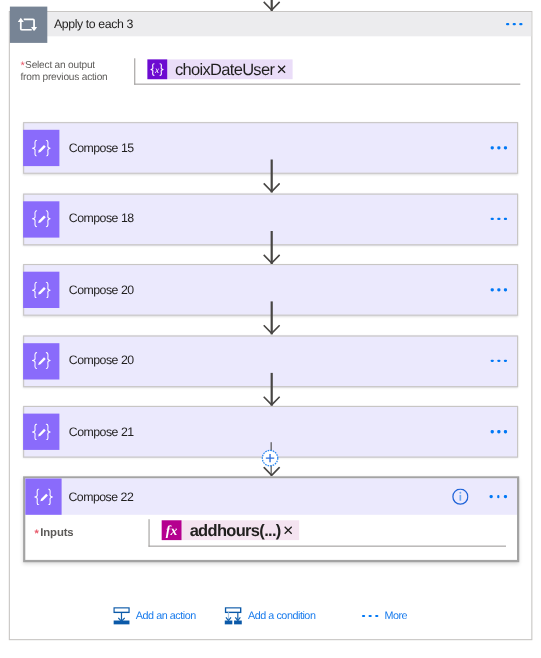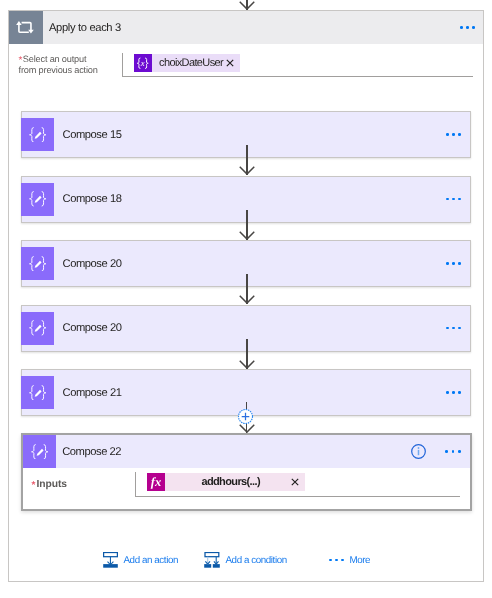--- a/index.html
+++ b/index.html
@@ -10,40 +10,40 @@
   .canvas{position:absolute;left:0;top:0;width:492px;height:598px;background:#fff;}
 
   
   .conn{position:absolute;width:16px;}
   .conn .stem{position:absolute;left:7.3px;top:0;width:1.3px;background:#484644;}
   .conn svg{position:absolute;left:0;bottom:0;}
 
   
   .loop-card{position:absolute;left:8px;top:10px;width:476px;height:572px;
              border:1px solid #c8c6c4;background:#fff;box-sizing:border-box;}
-  .loop-header{height:33px;display:flex;align-items:center;background:#ececee;}
+  .loop-header{height:22px;display:flex;align-items:center;background:#ececee;}
   .loop-icon{width:34px;height:33px;background:#778495;display:flex;
              align-items:center;justify-content:center;flex:0 0 34px;}
   .loop-title{font-size:11.2px;color:#201f1e;margin-left:6.0px;letter-spacing:-0.35px;}
   .loop-menu{margin-left:auto;margin-right:8px;display:flex;gap:3.4px;align-items:center;}
   .dot{width:2.7px;height:2.7px;border-radius:50%;background:#0078f5;}
   .req{color:#e8596a;font-size:10px;line-height:1;position:relative;top:1.5px;}
   .fld-label{position:absolute;left:18.6px;top:53.5px;width:110px;
              font-size:9.2px;color:#5d5b59;line-height:10.3px;letter-spacing:-0.18px;}
   .fld-label .req{margin-right:0.5px;}
   .fld-label2 .req{margin-right:1.4px;}
 
   .token-input{position:absolute;box-sizing:border-box;
                border-left:1px solid #a19f9d;border-bottom:1px solid #a19f9d;
                background:#fff;}
   .token{display:inline-flex;align-items:center;height:18px;background:#eaddf8;}
   .token.fx{background:#f4e3f0;}
   .token-ico{width:18px;height:18px;display:flex;align-items:center;justify-content:center;
              flex:0 0 18px;}
-  .token-txt{font-size:11px;color:#201f1e;padding:0 2.5px 0 7px;white-space:nowrap;letter-spacing:-0.62px;}
+  .token-txt{font-size:15px;color:#201f1e;padding:0 2.5px 0 7px;white-space:nowrap;letter-spacing:-0.62px;}
   .token-x{padding-right:6px;line-height:0;display:flex;align-items:center;}
 
   
   .act{position:absolute;left:21px;width:450px;height:47px;
        box-sizing:border-box;border:1px solid #c8c6c4;background:#ebe9fd;
        display:flex;align-items:center;
        box-shadow:0 0.8px 1.8px rgba(0,0,0,0.12), 0 0.1px 0.5px rgba(0,0,0,0.10);}
   .act-icon{width:33px;height:33px;margin:-1px 0 -1px -1px;background:#8a6bfb;
             display:flex;align-items:center;justify-content:center;flex:0 0 33px;}
   .act-title{font-size:11.2px;color:#201f1e;margin-left:8.5px;letter-spacing:-0.45px;}
@@ -265,21 +265,21 @@
             <span class="dot"></span>
             <span class="dot"></span>
         </span>
       </div>
     </div>
     <div style="position:relative;height:41px;font-weight:bold;">
       <div class="fld-label2">
         <span class="req">*</span><span>Inputs</span>
       </div>
       <div class="token-input" style="left:112.4px;top:4.4px;width:324.4px;height:24.3px;">
-        <div class="token fx" style="margin:1px 0 0 11px;gap:29px;">
+        <div class="token fx" style="margin:1px 0 0 11px;">
           <span class="token-ico" style="background:#b5008f;">
             <svg width="18" height="18" viewBox="0 0 18 18" style="display:block;">
               <text x="9" y="13.4" font-family="'Liberation Serif',serif" font-style="italic" font-size="12.6" fill="#ffffff" text-anchor="middle">fx</text>
             </svg>
           </span>
           <span class="token-txt">addhours(...)</span>
           <span class="token-x">
               <svg width="8" height="8" viewBox="0 0 8 8" style="display:block">
                 <path d="M0.8 0.8 L7.2 7.2 M7.2 0.8 L0.8 7.2" stroke="#201f1e" stroke-width="1.15" fill="none"></path>
               </svg>

